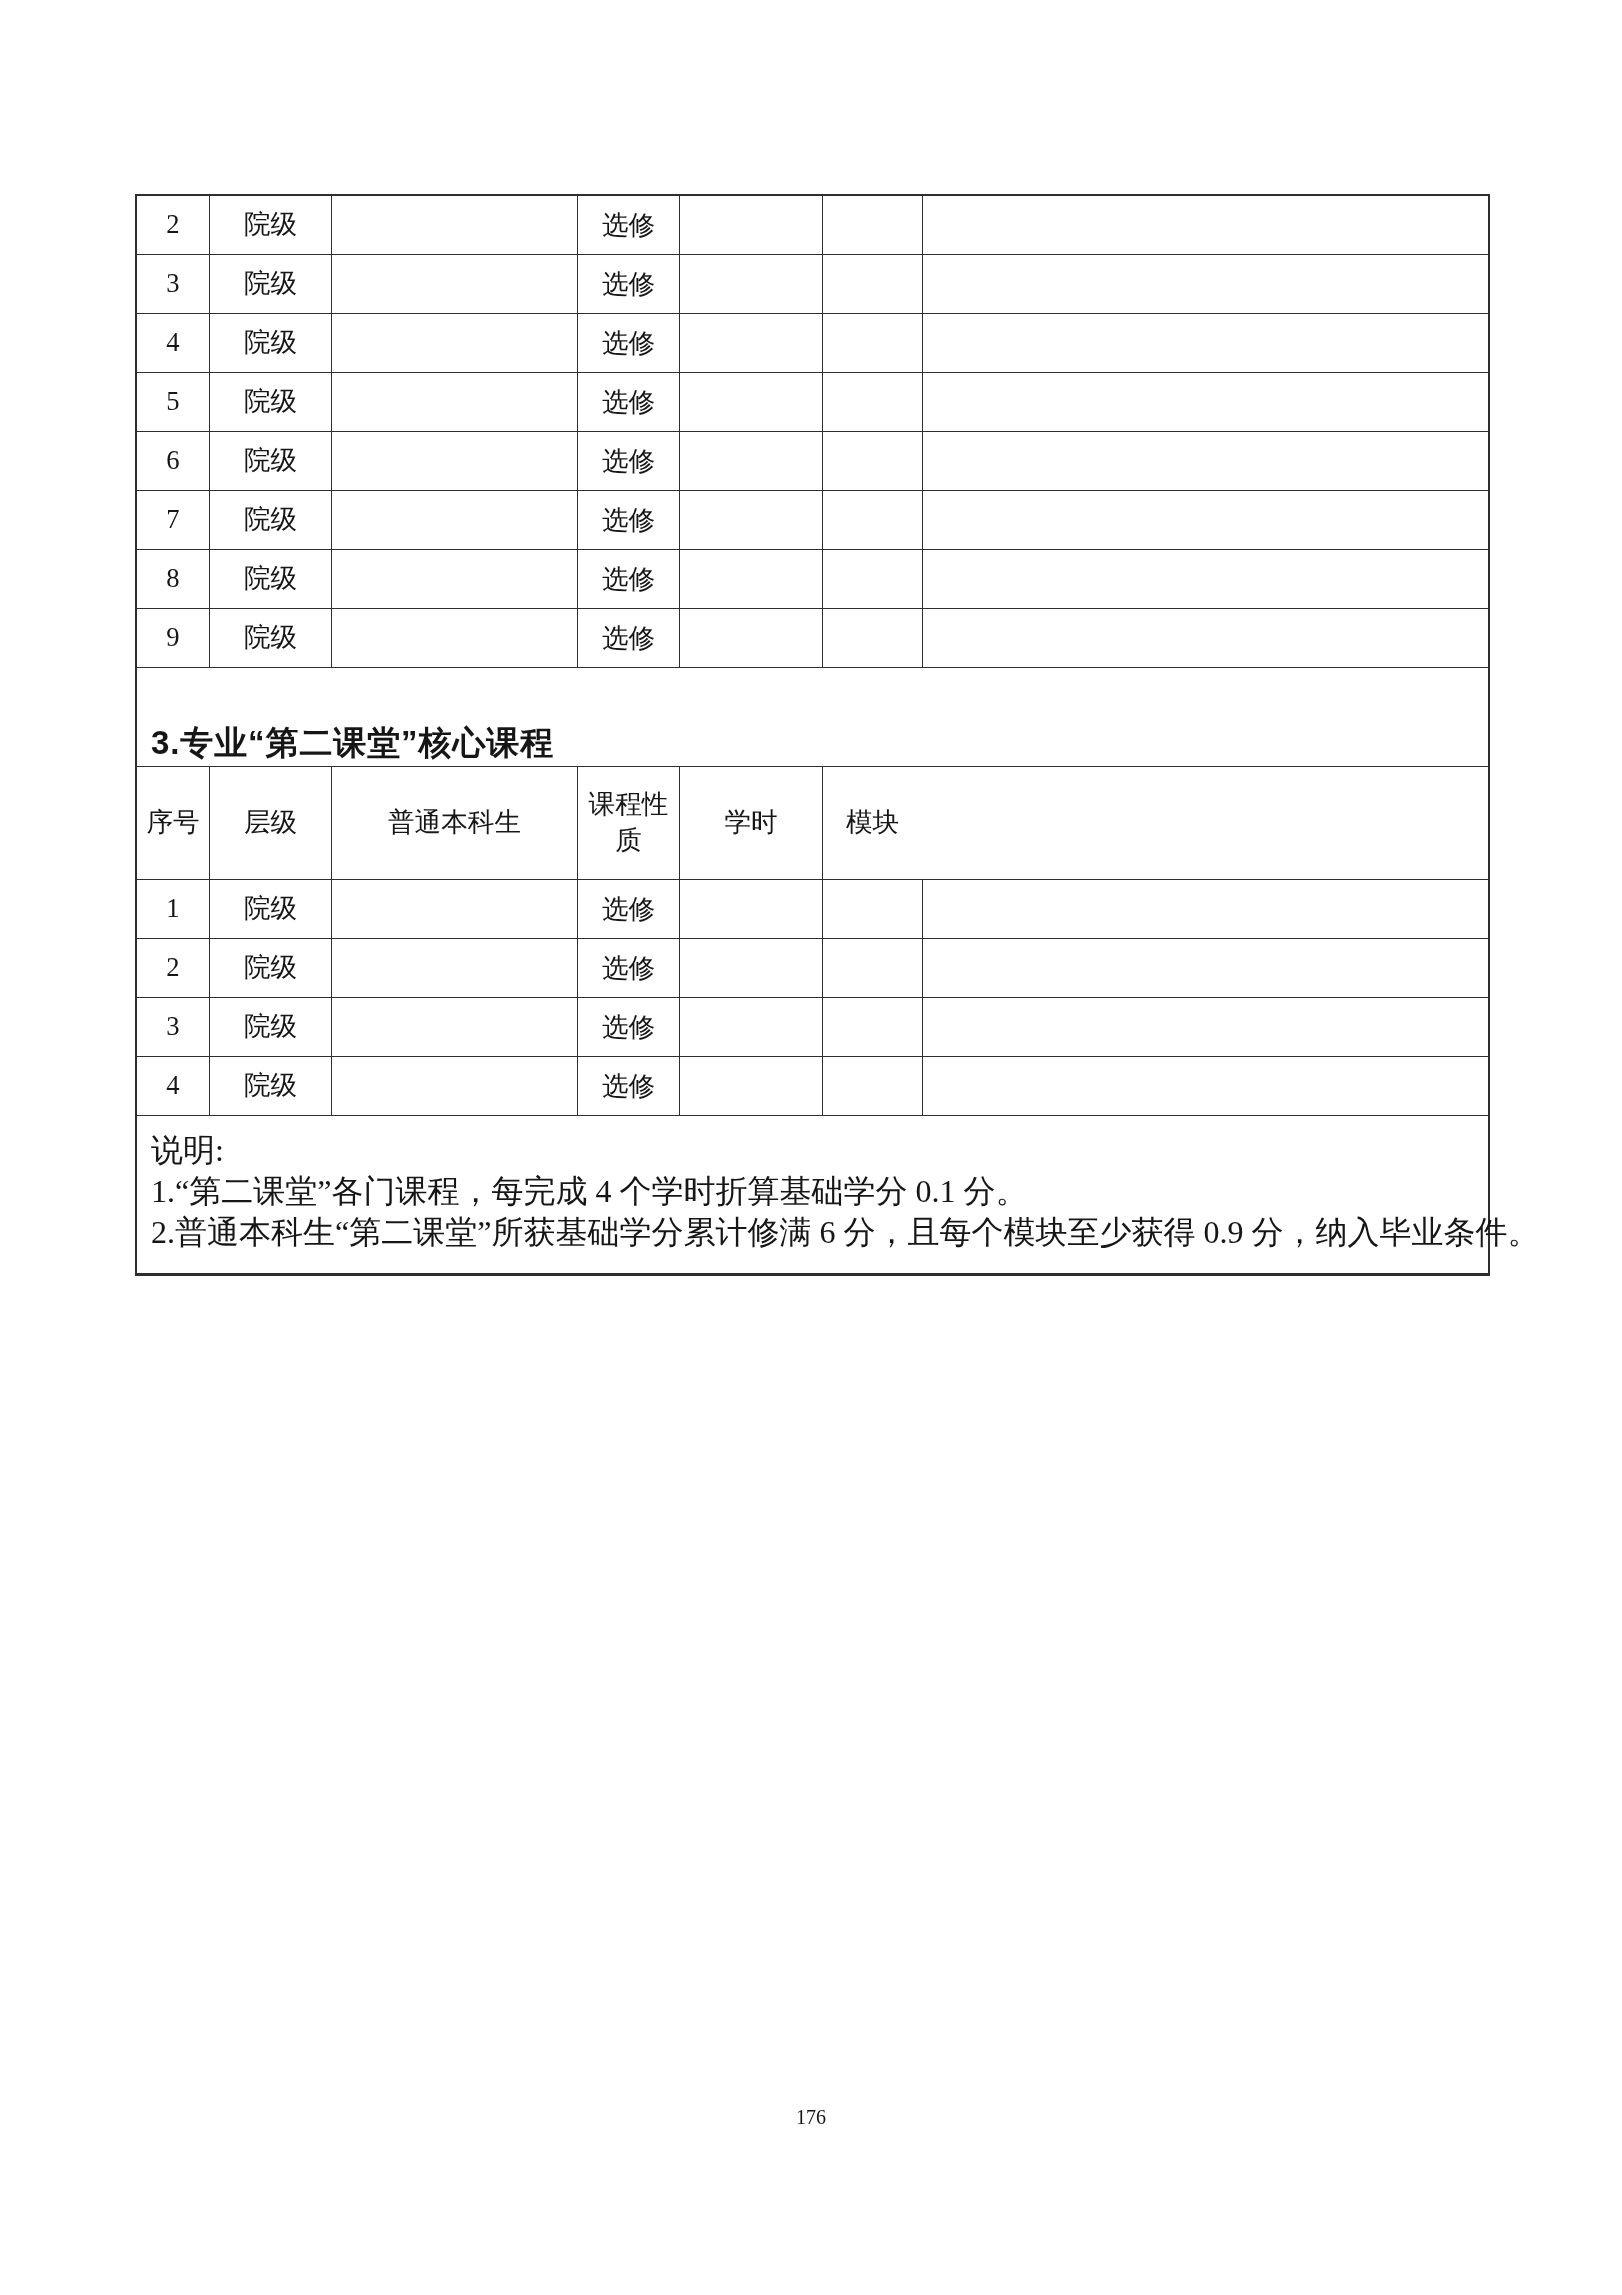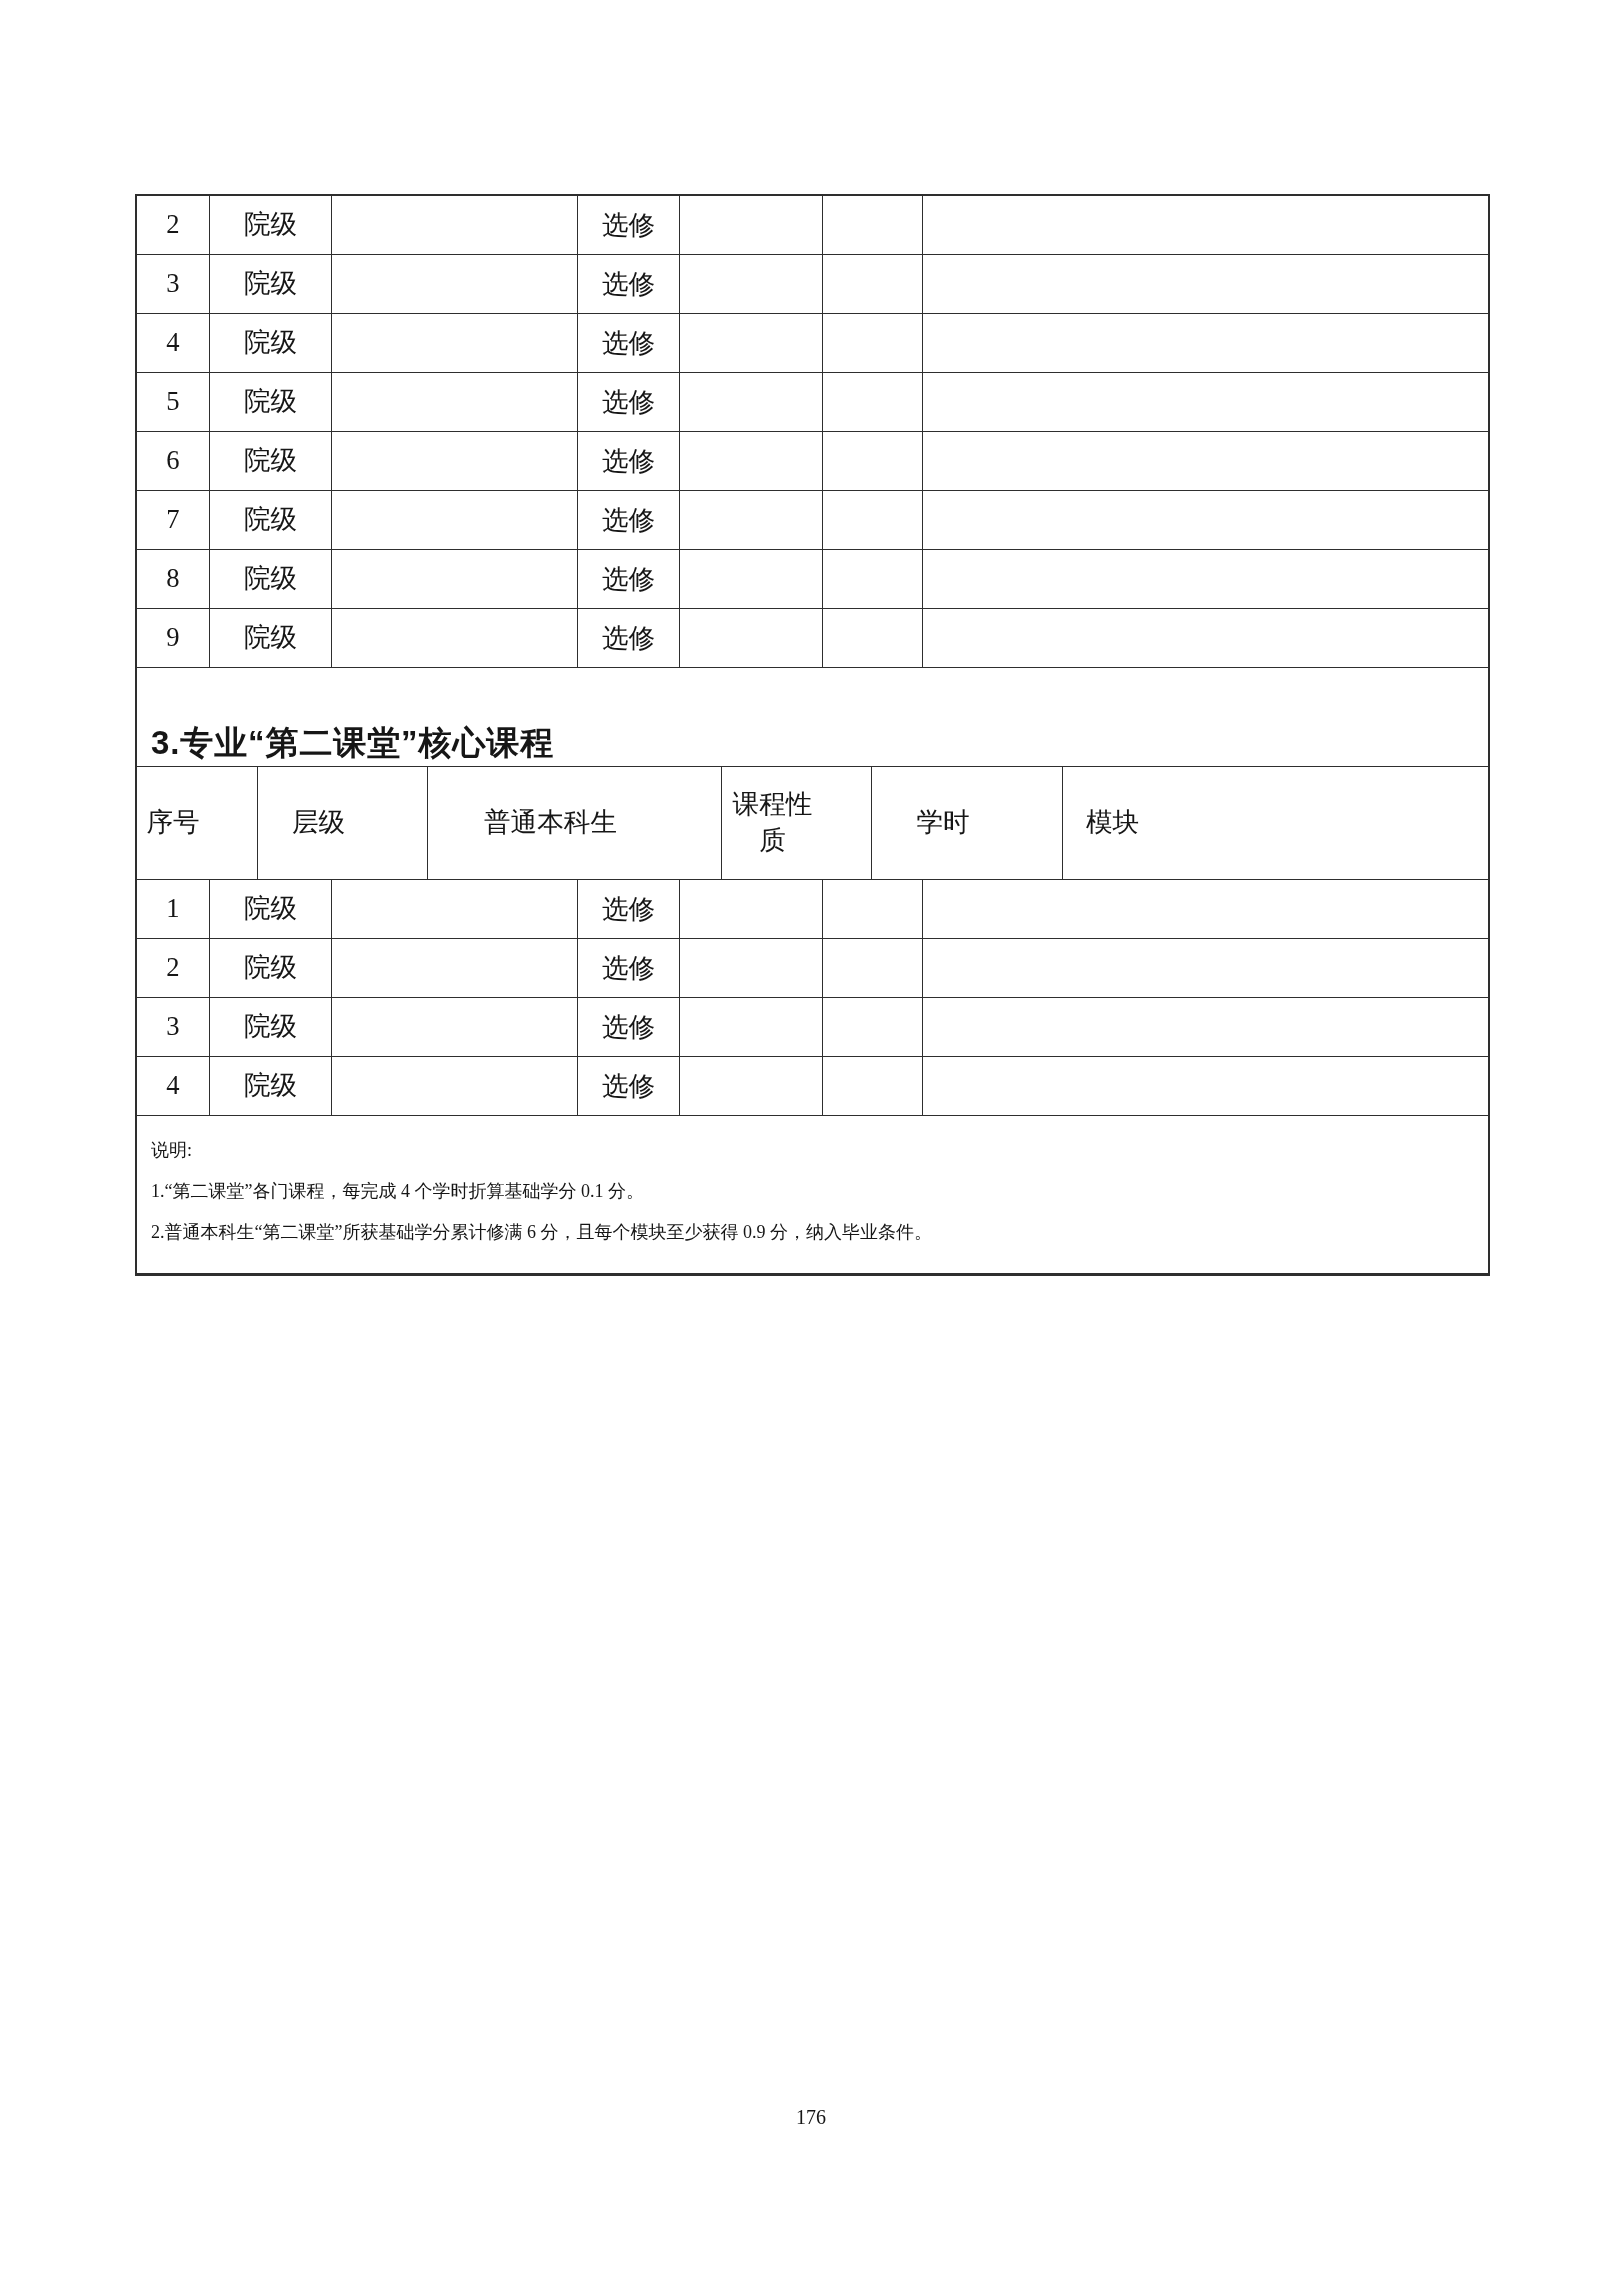--- a/index.html
+++ b/index.html
@@ -23,21 +23,21 @@
     border-bottom-width:3.5px;
     box-sizing:content-box;
   }
   .row{
     display:grid;
     grid-template-columns:72px 122px 246px 102px 143px 100px 1fr;
     border-top:1.8px solid var(--line);
   }
   .table-block > .row:first-child{border-top:none;}
   .row.h66{height:58px;}
-  .row.hdr{height:112px;gap:48px;}
+  .row.hdr{height:112px;}
   .c{
     display:flex;align-items:center;justify-content:center;
     border-left:1.8px solid var(--line);
     font-size:26.6px;
     line-height:1.35;
     text-align:center;
     overflow:hidden;
     padding:0 5.3px;
     box-sizing:border-box;
   }
@@ -50,21 +50,21 @@
     display:flex;align-items:flex-end;
     padding-left:14px;
     font-family:"Liberation Sans","DejaVu Sans",sans-serif;
     font-weight:bold;
     font-size:33px;
     letter-spacing:0.9px;
   }
   .notes{
     border-top:1.8px solid var(--line);
     padding:14px 12.4px 19.5px 14px;
-    font-size:18px;
+    font-size:32px;
     line-height:41px;
   }
   .notes div{white-space:nowrap;}
   .pageno{
     position:absolute;
     top:2106px;left:0;width:100%;
     text-align:center;
     font-size:20px;
   }
 </style>

